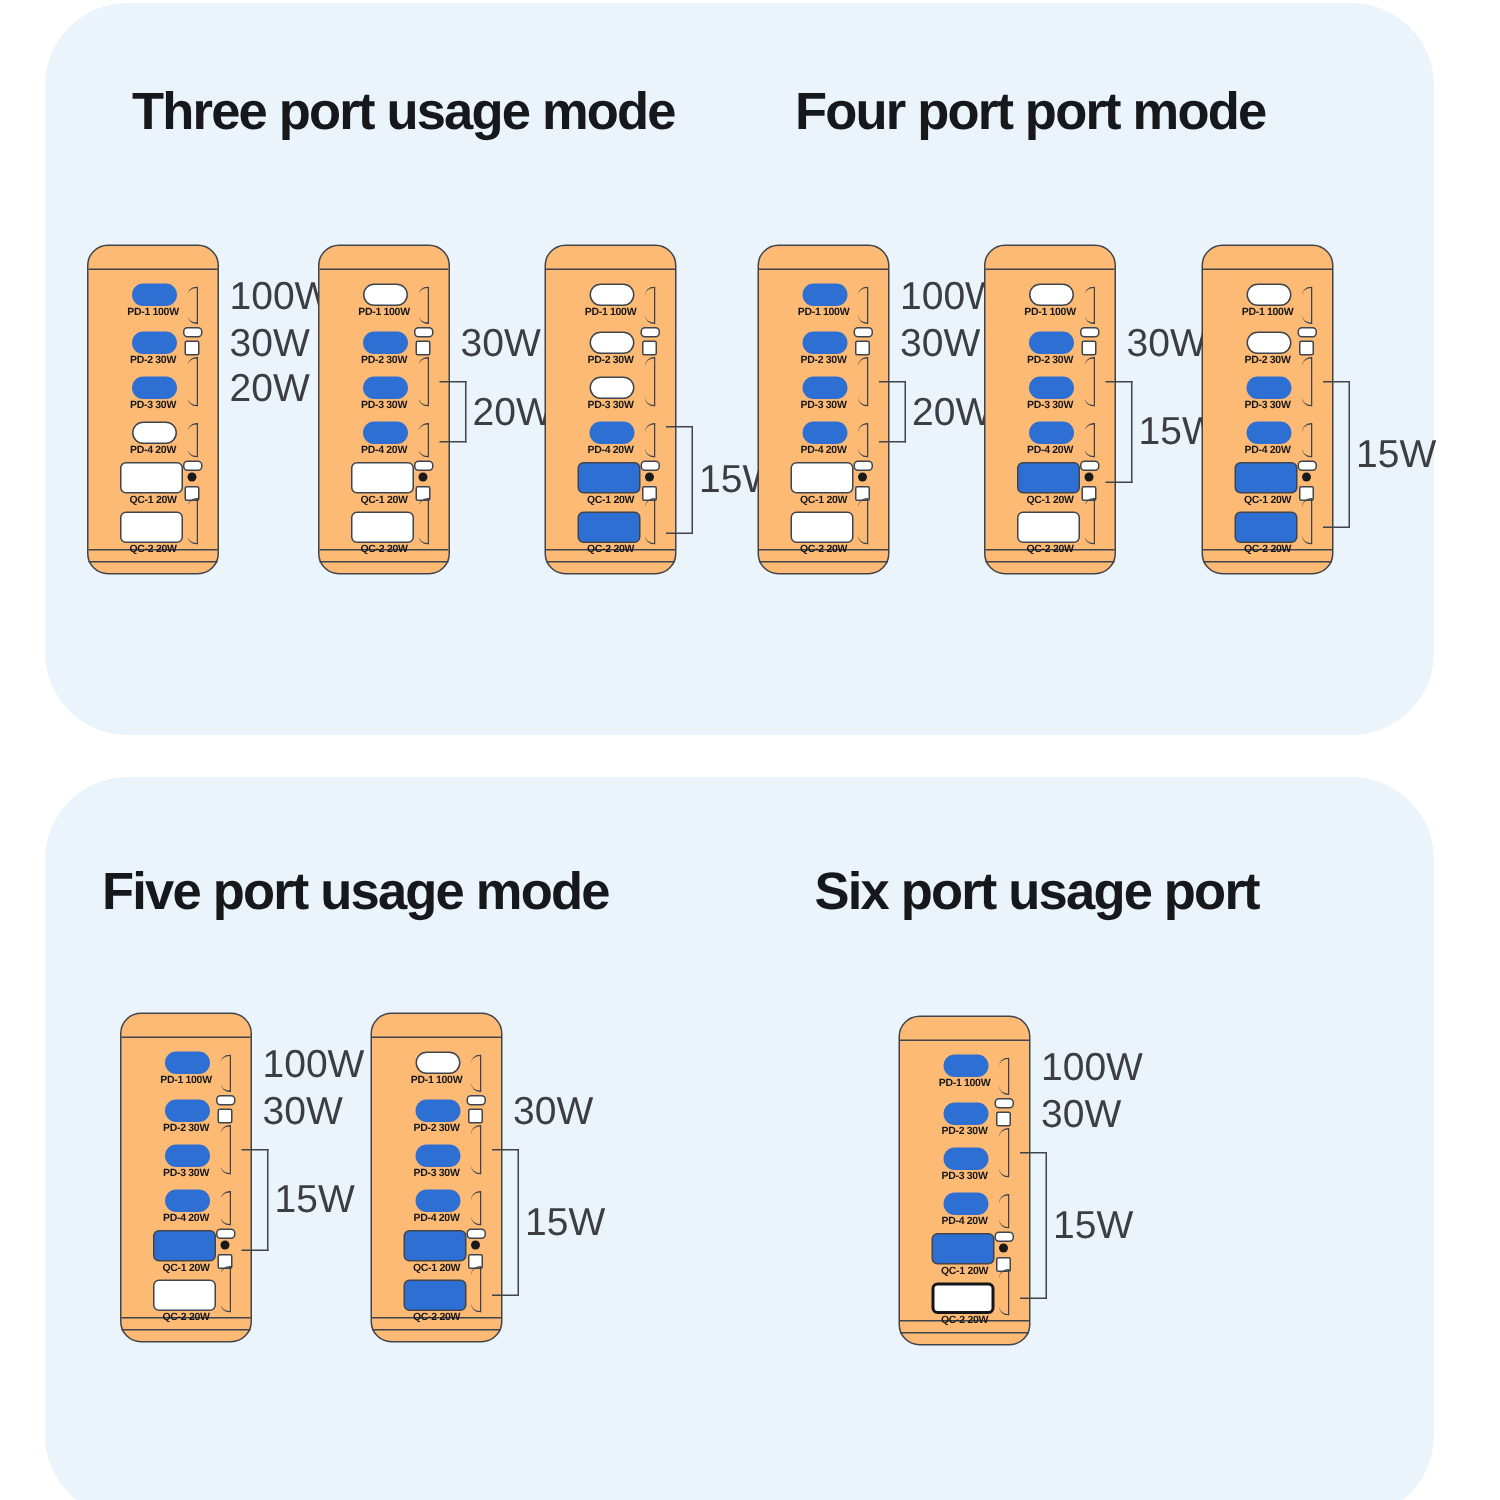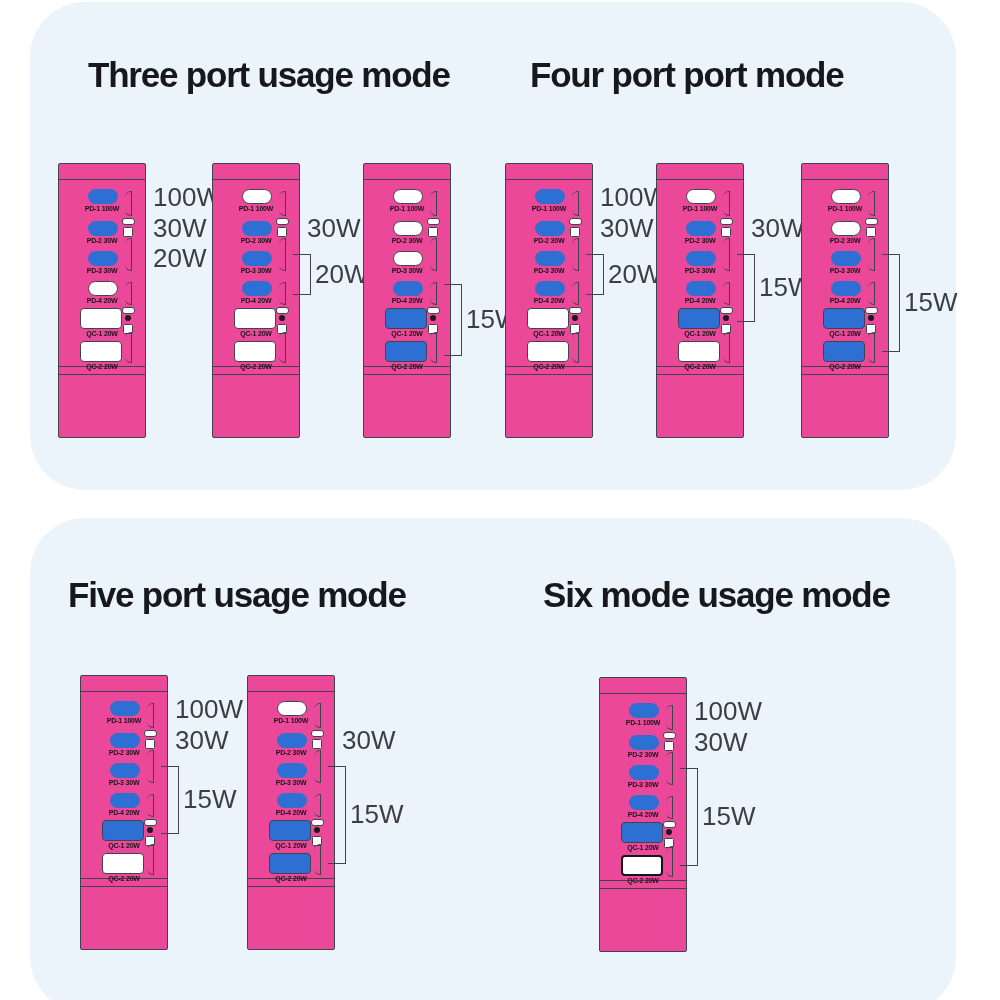--- a/index.html
+++ b/index.html
@@ -1,22 +1,22 @@
 <!DOCTYPE html>
 <html><head>
 <meta charset="utf-8">
 <style>
   html,body{margin:0;padding:0;}
   body{width:1000px;height:1000px;position:relative;background:#ffffff;overflow:hidden;
        font-family:"Liberation Sans",sans-serif;}
   .panel{position:absolute;background:var(--panel-bg,#ecf4fb);border-radius:55px;}
   .title{position:absolute;margin:0;font-size:35px;font-weight:700;letter-spacing:-1.2px;
          color:var(--title,#17181b);white-space:nowrap;line-height:42px;}
-  .charger{position:absolute;width:88px;height:275px;background:#ec4899;
-           border:1.6px solid var(--line,#3f444c);border-radius:2px;box-sizing:border-box;}
+  .charger{position:absolute;width:88px;height:220px;background:#fdba74;
+           border:1.6px solid var(--line,#3f444c);border-radius:14px;box-sizing:border-box;}
   .cap{position:absolute;left:0;right:0;border-top:1.4px solid var(--line,#3f444c);}
   .port{position:absolute;box-sizing:border-box;background:#ffffff;}
   .port.pill{left:29px;width:30px;height:15px;border-radius:8px;border:1.4px solid var(--line,#3f444c);}
   .port.rect{left:21px;width:42px;height:21px;border-radius:4px;border:1.4px solid var(--line,#3f444c);}
   .port.active{background:var(--blue,#2e6fd3);}
   .port.pill.active{border-color:var(--blue,#2e6fd3);}
   .port.bold{border:2.3px solid #14161a;}
   .port-label{position:absolute;left:0;right:0;text-align:center;font-size:7px;line-height:8px;
               font-weight:700;color:#14161a;letter-spacing:-0.2px;white-space:nowrap;}
   .ib{position:absolute;left:66px;width:6px;border:1.5px solid var(--line,#3f444c);border-left:none;
@@ -31,21 +31,21 @@
 </style>
 </head>
 <body style="--panel-bg: #ecf4fb; --blue: #2e6fd3; --line: #3f444c; --watt: #3c3e41; --title: #17181b;">
 
 <div class="panel" style="left:30px;top:2px;width:926px;height:488px"></div>
 <div class="panel" style="left:30px;top:518px;width:926px;height:494px"></div>
 
 <h2 class="title" style="left:88px;top:54px">Three port usage mode</h2>
 <h2 class="title" style="left:530px;top:54px">Four port port mode</h2>
 <h2 class="title" style="left:68px;top:574px">Five port usage mode</h2>
-<h2 class="title" style="left:543px;top:574px">Six mode usage mode</h2>
+<h2 class="title" style="left:543px;top:574px">Six port usage port</h2>
 
 <div class="charger" style="left:58px;top:163px">
     <div class="cap" style="top:15px"></div>
     <div class="cap" style="top:202px"></div>
     <div class="cap" style="top:210px"></div>
     <div class="ib" style="top:27px;height:23px"></div>
     <div class="mi-pill" style="top:54px"></div>
     <div class="mi-sq" style="top:63px"></div>
     <div class="ib" style="top:74px;height:31px"></div>
     <div class="ib" style="top:118px;height:21px"></div>

